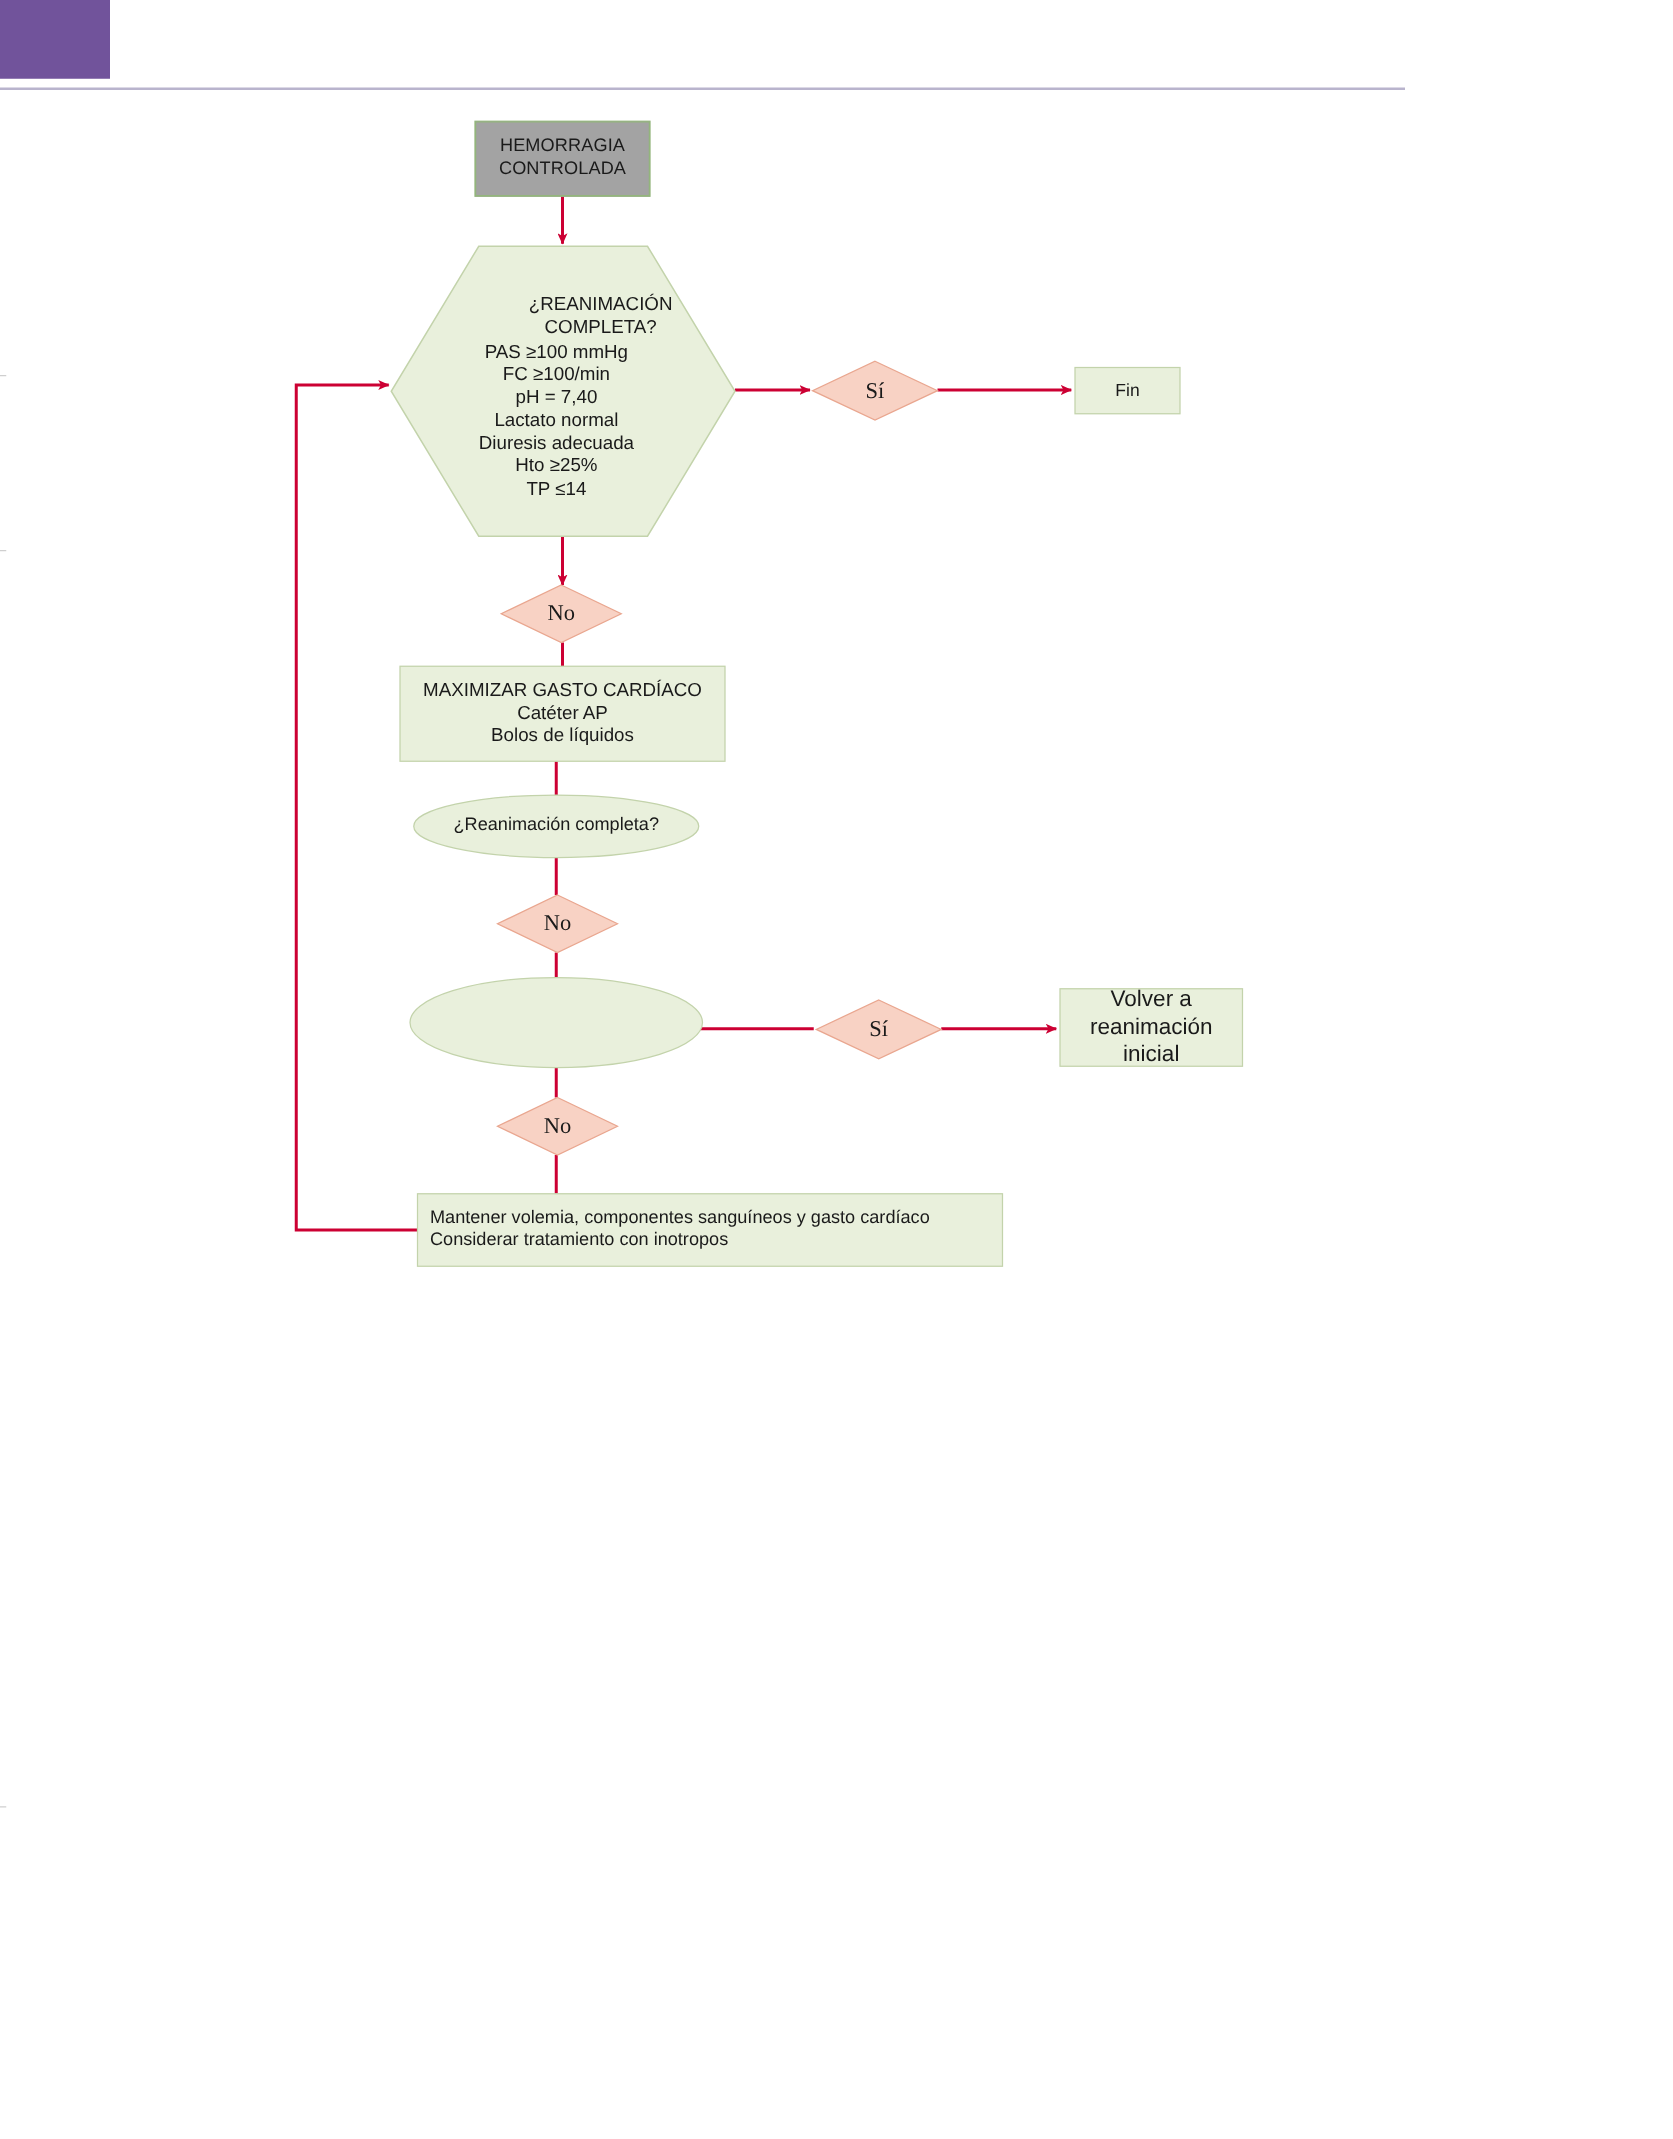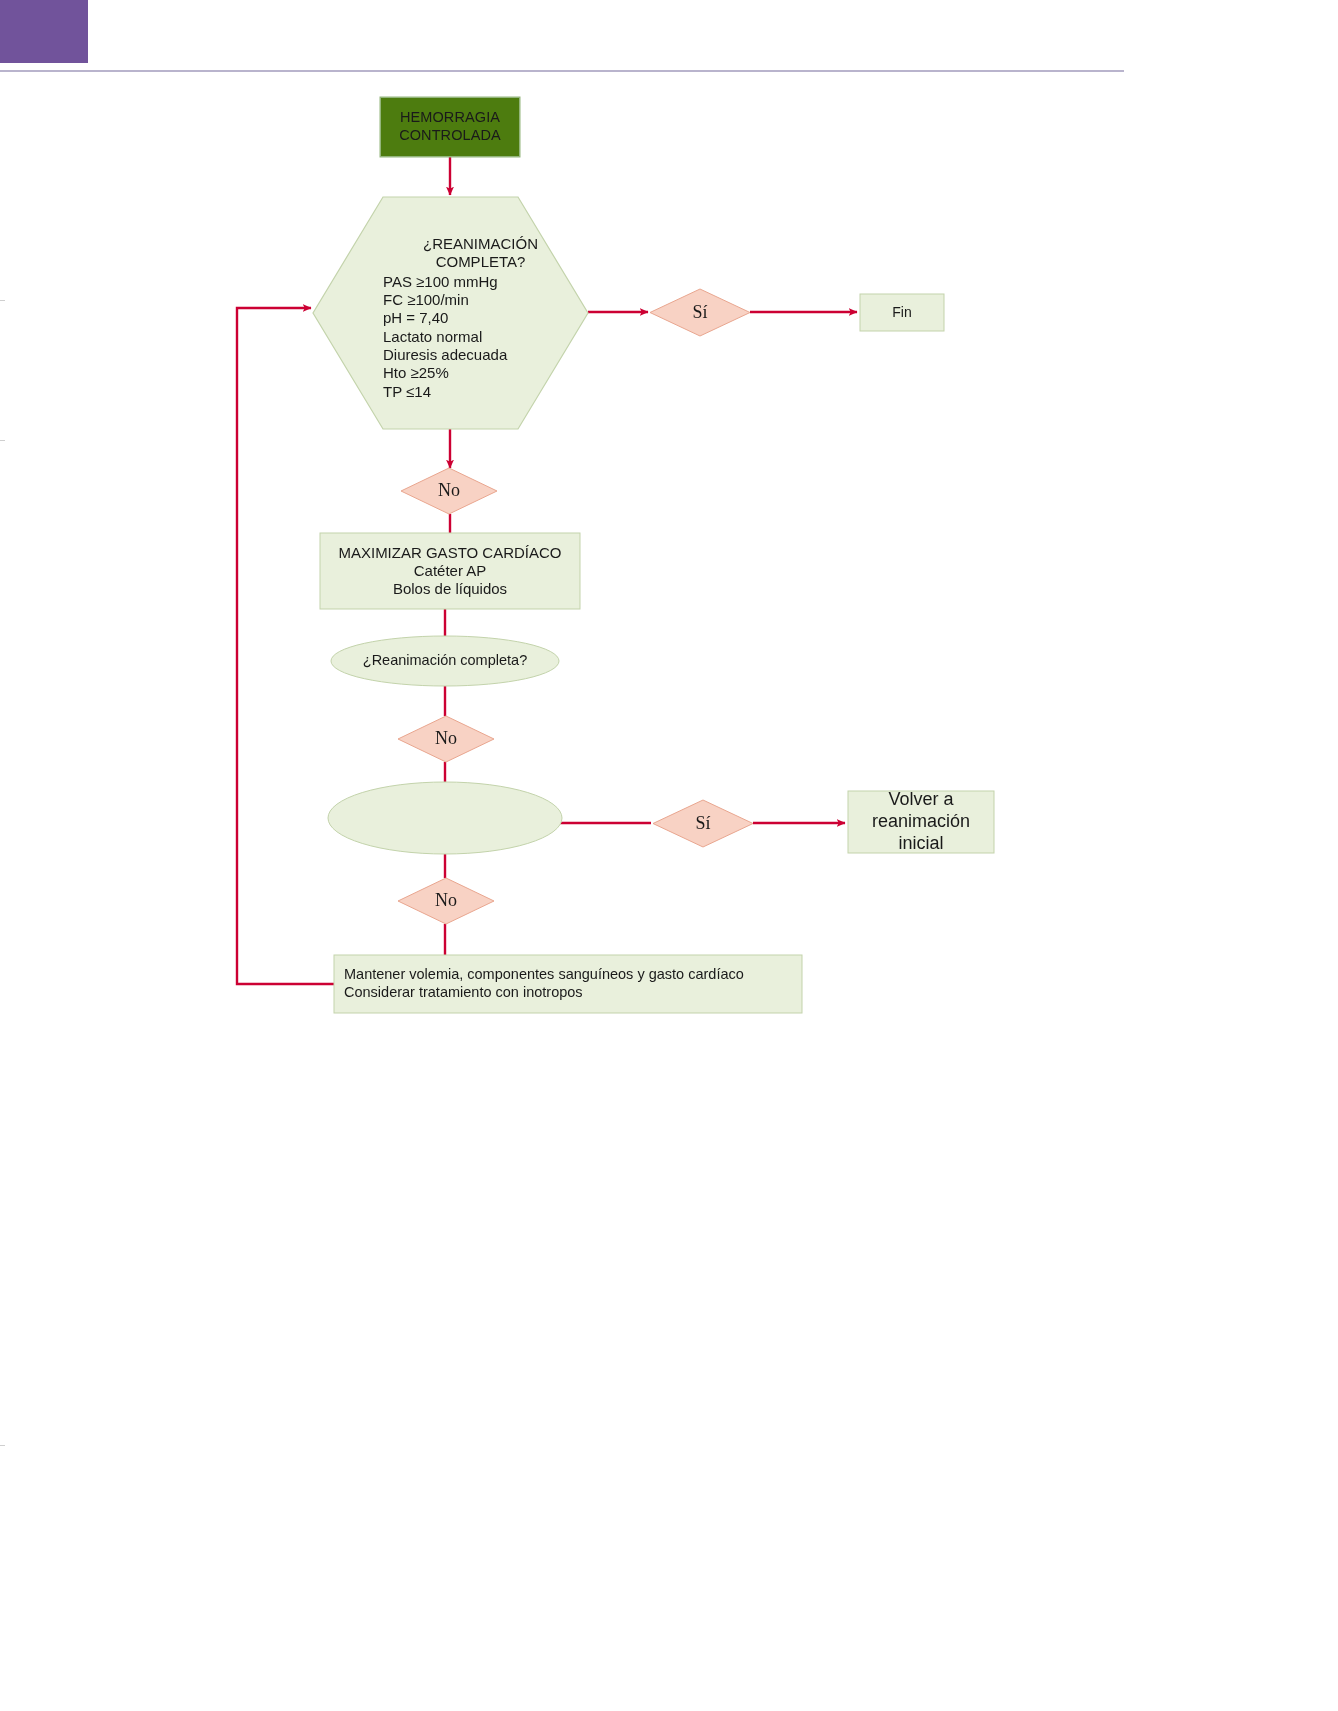--- a/index.html
+++ b/index.html
@@ -66,21 +66,21 @@
     line-height: 1.22;
     white-space: pre-line;
   }
 
   
   #node-start {
     left: 380px;
     top: 97px;
     width: 140px;
     height: 60px;
-    background: #4d7c0f;
+    background: #a3a3a3;
     border: 1px solid #93b57c;
     font-size: 14.5px;
     letter-spacing: 0.1px;
   }
 
   
   #node-hexagon {
     left: 313px;
     top: 197px;
     width: 275px;
@@ -92,21 +92,21 @@
     padding-right: 10px;
     text-align: left;
   }
   #node-hexagon .hex-head {
     width: 100%;
     text-align: center;
     padding-right: 6px;
     margin-bottom: 1px;
   }
   #node-hexagon .hex-list {
-    text-align: left;
+    text-align: center;
   }
   #node-fin {
     left: 860px;
     top: 294px;
     width: 84px;
     height: 37px;
     font-size: 14px;
   }
   #node-maximizar {
     left: 320px;

